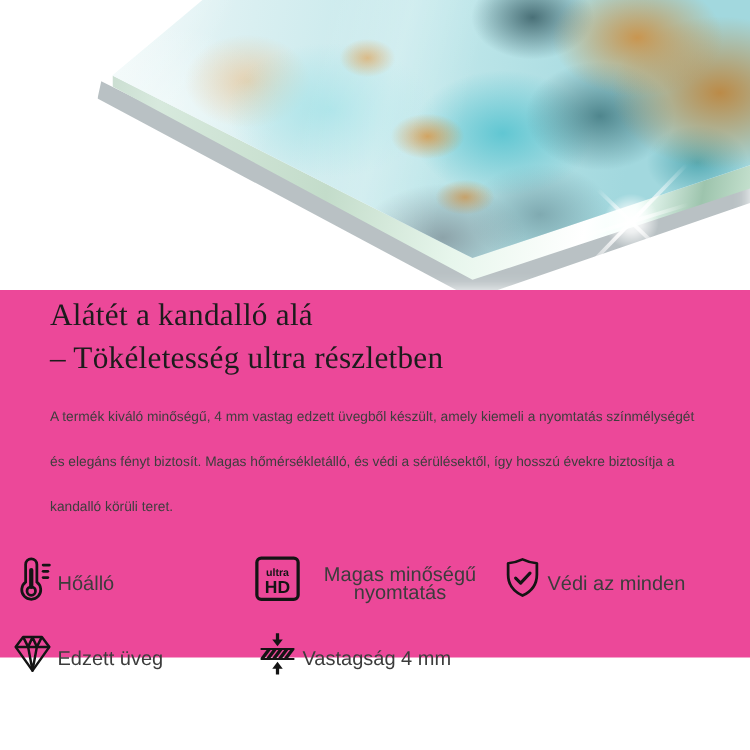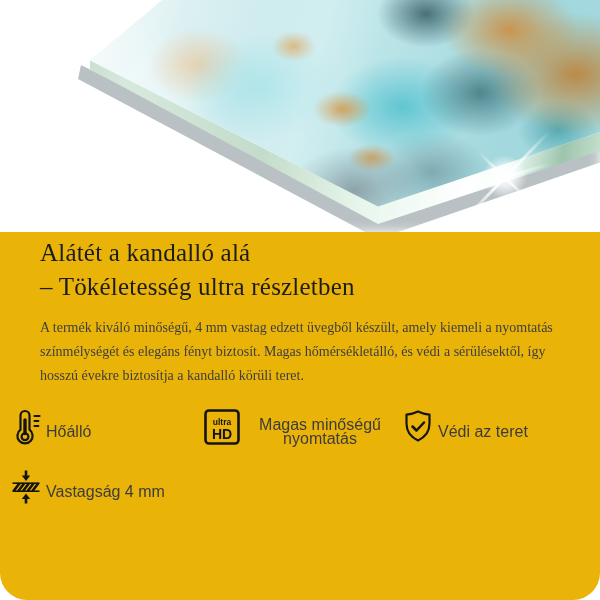--- a/index.html
+++ b/index.html
@@ -1,19 +1,19 @@
 <!DOCTYPE html>
 <html lang="hu"><head>
 <meta charset="utf-8">
 <style>
   * { margin:0; padding:0; box-sizing:border-box; }
   html,body { background:#fff; }
   body { width:600px; height:600px; overflow:hidden;
          font-family:"Liberation Sans","DejaVu Sans",sans-serif; }
-  .page { width:600px; height:600px; background:#eab308; position:relative;border-radius:27px; }
+  .page { width:600px; height:526px; background:#ec4899; position:relative; }
 
   
   .hero { position:relative; width:600px; height:232px; background:#fff; overflow:hidden; }
 
   .glass-shadow {
     position:absolute; inset:0;
     clip-path: polygon(13.5% 28%, 63% 92%, 100% 60%, 100% 70%, 63% 103%, 13% 34%);
     background: rgba(128,142,148,0.55);
     filter: blur(6px);
   }
@@ -55,21 +55,21 @@
   .sparkle .ray2 { width:74px; height:2.5px; left:-37px; top:-1.25px; transform:rotate(44deg);
     background: linear-gradient(90deg, rgba(255,255,255,0) 0%, #fff 50%, rgba(255,255,255,0) 100%); }
   .sparkle .ray3 { width:96px; height:2.5px; left:-48px; top:-1.25px; transform:rotate(-17deg); opacity:.9;
     background: linear-gradient(90deg, rgba(255,255,255,0) 0%, #fff 50%, rgba(255,255,255,0) 100%); }
 
   
   .content { padding:0 40px; }
   .heading { margin-top:4px; font-family:"Liberation Serif","DejaVu Serif",serif;
     font-weight:400; font-size:25px; line-height:34px; color:#1c1c1c; letter-spacing:0.2px; }
   .heading span { display:block; }
-  .desc { margin-top:12px; max-width:548px; font-size:14px; line-height:24px; color:#3e3e3e;font-family:Liberation Serif, serif; }
+  .desc { margin-top:12px; max-width:548px; font-size:11px; line-height:36px; color:#3e3e3e; }
 
   
   .features { margin:18px -34px 0; display:grid; grid-template-columns:repeat(3,1fr); row-gap:18px; }
   .feature { display:flex; flex-direction:row; align-items:center; }
   .ficon { height:42px; display:flex; align-items:center; justify-content:center; }
   .ficon svg { display:block; }
   .ficon text { font-family:"Liberation Sans","DejaVu Sans",sans-serif; font-weight:700; }
   .flabel { margin-top:10px; font-size:16px; line-height:14px; color:#3c3c3c; text-align:center; }
 </style>
 </head>
@@ -123,23 +123,34 @@
         <span class="flabel">Magas minőségű nyomtatás</span>
       </div>
 
       <div class="feature">
         <span class="ficon">
           <svg viewBox="0 0 40 40" width="40" height="40" fill="none" stroke="#141414" stroke-width="2.2" stroke-linejoin="round" stroke-linecap="round">
             <path d="M20 4.5 C23.5 6.2 27.5 7.2 31.5 7.6 V16.5 C31.5 24.6 27 30.2 20 33.4 C13 30.2 8.5 24.6 8.5 16.5 V7.6 C12.5 7.2 16.5 6.2 20 4.5 Z"></path>
             <path d="M14.5 19.5 l4 4 L26 15.5" stroke-width="2.5"></path>
           </svg>
         </span>
-        <span class="flabel">Védi az teret</span>
+        <span class="flabel">Védi az minden</span>
       </div>
 
+      <div class="feature">
+        <span class="ficon">
+          <svg viewBox="0 0 40 40" width="40" height="40" fill="none" stroke="#141414" stroke-width="2" stroke-linejoin="round">
+            <path d="M12.5 6.5 H27.5 L33.5 14.5 L20 33.5 L6.5 14.5 Z"></path>
+            <path d="M6.5 14.5 H33.5"></path>
+            <path d="M12.5 6.5 L16.5 14.5 L20 6.8 L23.5 14.5 L27.5 6.5"></path>
+            <path d="M16.5 14.5 L20 33.5 L23.5 14.5"></path>
+          </svg>
+        </span>
+        <span class="flabel">Edzett üveg</span>
+      </div>
 
 
       <div class="feature">
         <span class="ficon">
           <svg viewBox="0 0 40 40" width="40" height="40" fill="#141414" stroke="#141414">
             <line x1="6.5" y1="16.2" x2="33.5" y2="16.2" stroke-width="1.6"></line>
             <line x1="6.5" y1="24.2" x2="33.5" y2="24.2" stroke-width="1.6"></line>
             <line x1="7.5" y1="24.2" x2="13.5" y2="16.2" stroke-width="2.6"></line>
             <line x1="12.2" y1="24.2" x2="18.2" y2="16.2" stroke-width="2.6"></line>
             <line x1="16.9" y1="24.2" x2="22.9" y2="16.2" stroke-width="2.6"></line>

